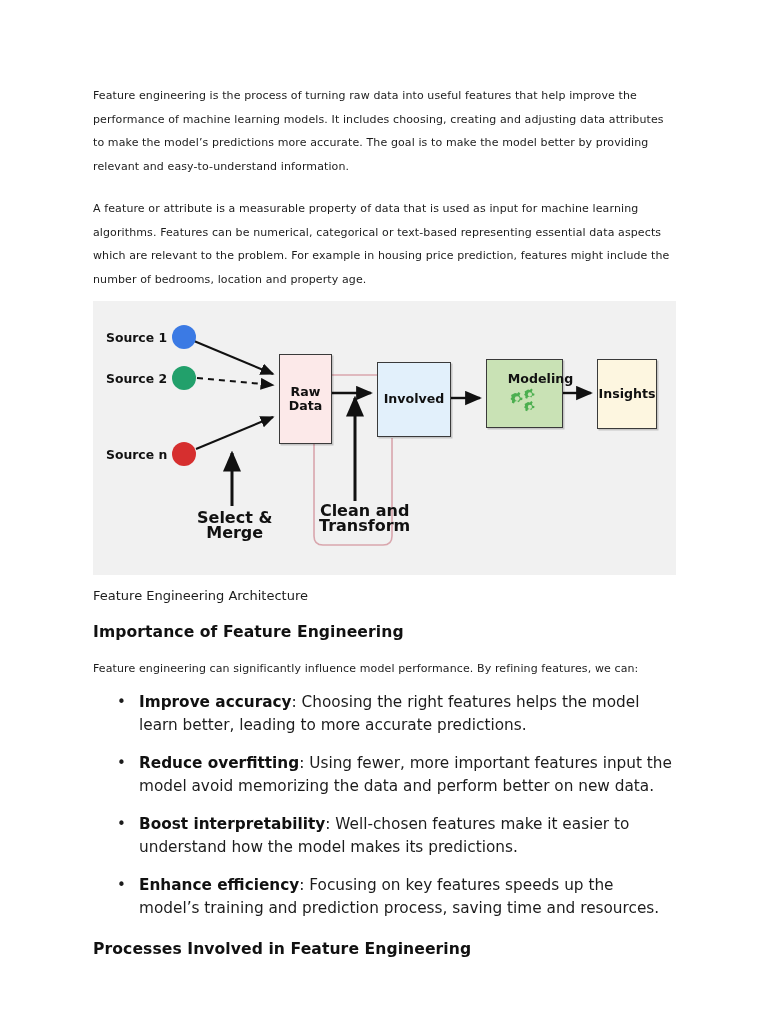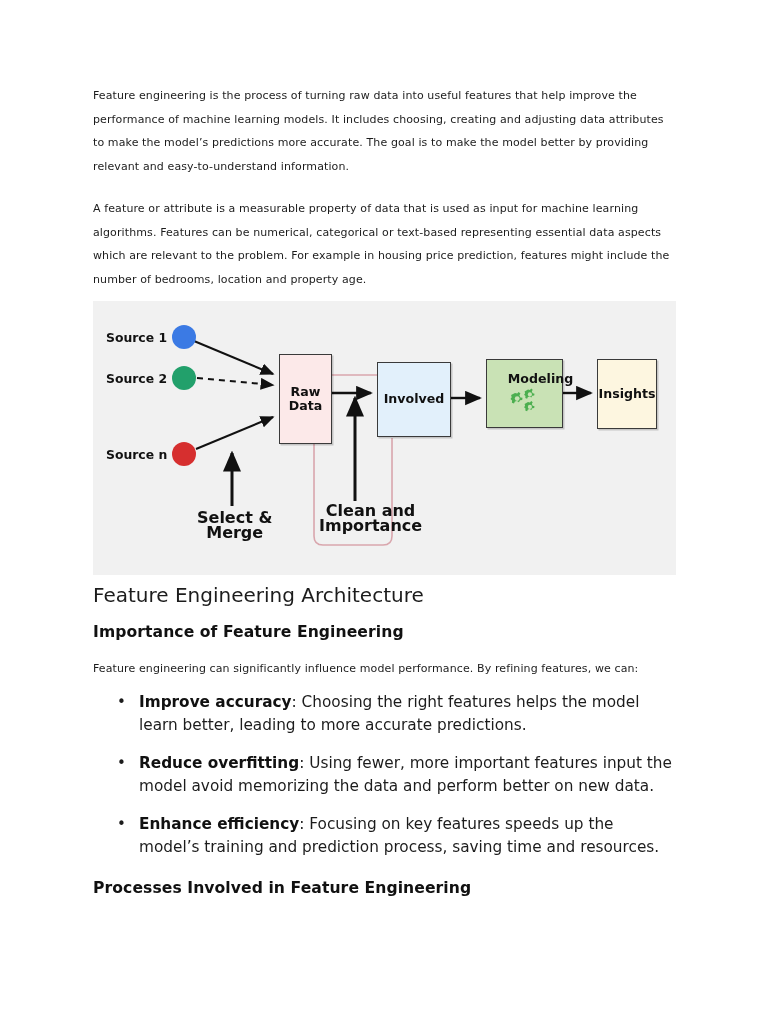--- a/index.html
+++ b/index.html
@@ -32,21 +32,21 @@
   .gap { height: 11px; }
   h3.heading {
     margin: 0;
     font-size: 15.6px;
     line-height: 23px;
     font-weight: bold;
     color: #111111;
     letter-spacing: 0.005em;
   }
   .caption {
-    font-size: 20px;
+    font-size: 13px;
     line-height: 23px;
     color: #1c1c1c;
   }
 
   
   .figure-wrap {
     background: #f1f1f1;
     width: 583px;
     height: 274px;
     position: relative;
@@ -217,36 +217,37 @@
         <span>Insights</span>
       </div>
 
       <div class="fig-text t-select">
         <div>Select &amp;</div>
         <div>Merge</div>
       </div>
 
       <div class="fig-text t-clean">
         <div>Clean and</div>
-        <div>Importance</div>
+        <div>Transform</div>
       </div>
 
     </div>
   </div>
 
   <div style="height:9px"></div>
   <div class="caption">Feature Engineering Architecture</div>
 
   <div style="height:14px"></div>
   <h3 class="heading">Importance of Feature Engineering</h3>
 
   <div style="height:13px"></div>
   <p class="para">Feature engineering can significantly influence model performance. By refining features, we can:</p>
 
   <ul class="bullets">
     <li><b>Improve accuracy</b><span>: Choosing the right features helps the model learn better, leading to more accurate predictions.</span></li>
     <li><b>Reduce overfitting</b><span>: Using fewer, more important features input the model avoid memorizing the data and perform better on new data.</span></li>
+    <li><b>Boost interpretability</b><span>: Well-chosen features make it easier to understand how the model makes its predictions.</span></li>
     <li><b>Enhance efficiency</b><span>: Focusing on key features speeds up the model’s training and prediction process, saving time and resources.</span></li>
   </ul>
 
   <div style="height:3px"></div>
   <h3 class="heading">Processes Involved in Feature Engineering</h3>
 </div>
 
 </body></html>

